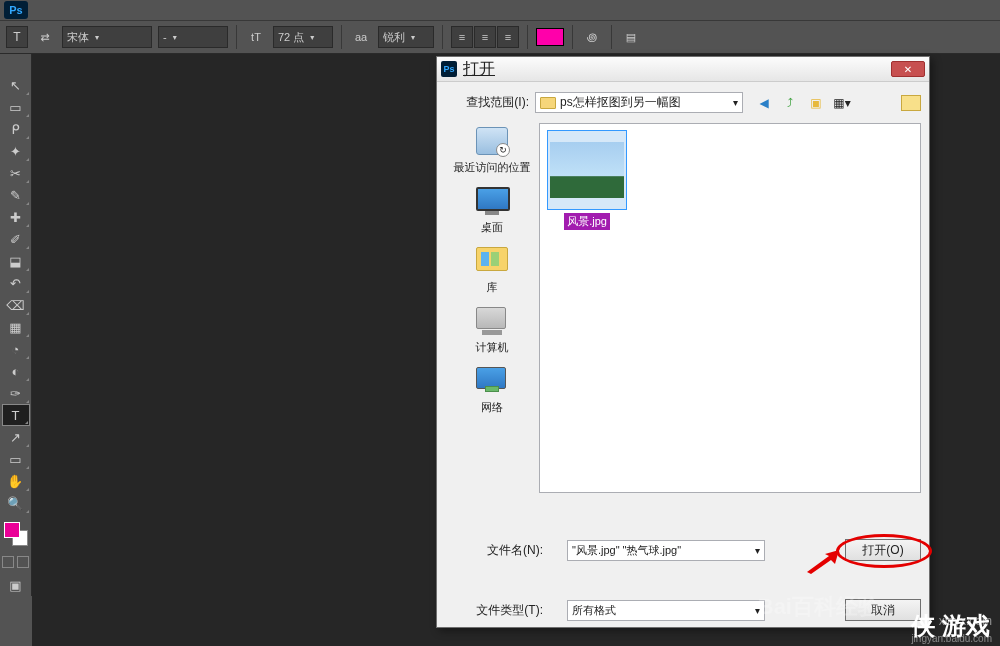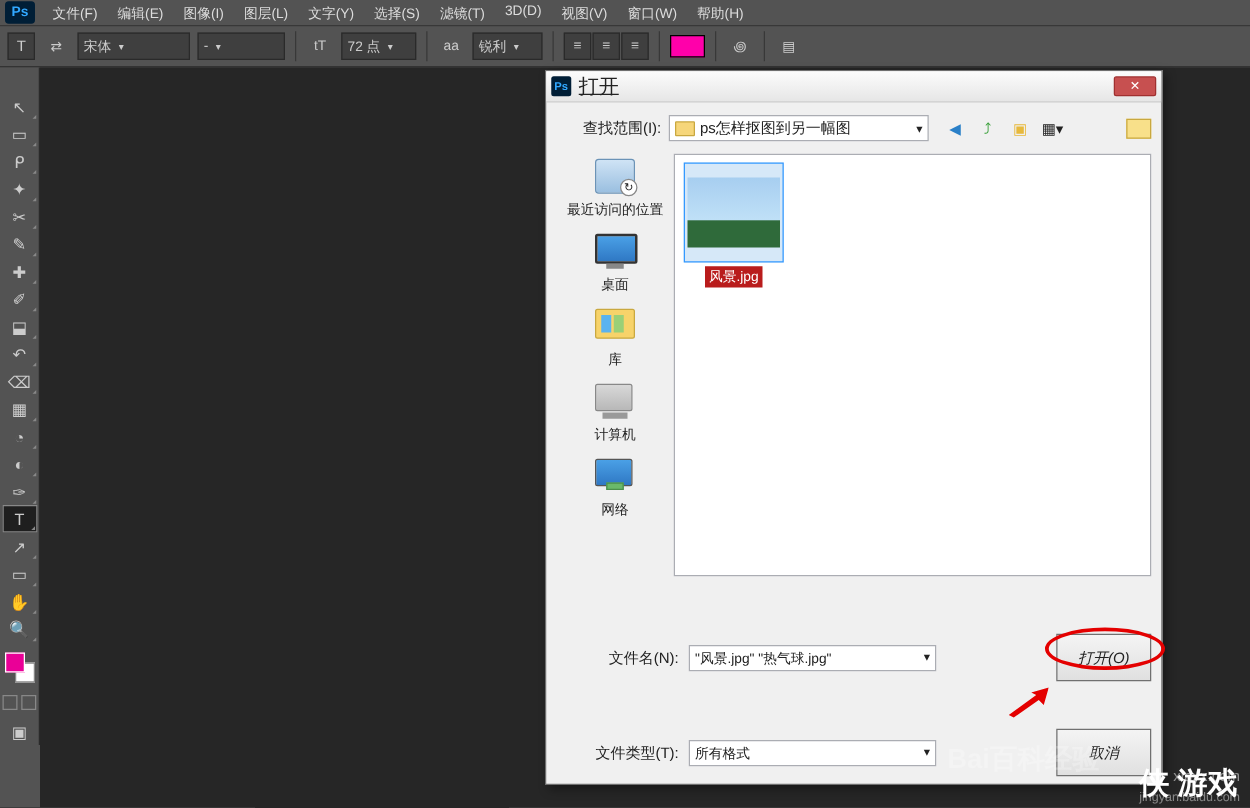--- a/index.html
+++ b/index.html
@@ -58,58 +58,45 @@
 .dialog .places .place { display: flex; flex-direction: column; align-items: center; font-size: 11px; color: #222; gap: 3px; }
 .dialog .places .place .pic { width: 32px; height: 30px; position: relative; }
 .dialog .file-area { flex: 1; border: 1px solid #abadb3; background: #fff; padding: 6px; display: flex; gap: 10px; align-content: flex-start; flex-wrap: wrap; }
 .dialog .thumb { width: 82px; display: flex; flex-direction: column; align-items: center; }
 .dialog .thumb .frame { width: 80px; height: 80px; border: 1px solid #bbb; background: #fff; padding: 2px; display: flex; align-items: center; justify-content: center; }
 .dialog .thumb.selected .frame { border: 1px solid #3399ff; background: #d6e8f8; }
 .dialog .thumb .img1 { width: 74px; height: 56px; background: linear-gradient(#a7cef0 0%, #bfe0f7 60%, #2f6a3a 62%, #2f6a3a 100%); }
 .dialog .thumb .img2 { width: 58px; height: 74px; background: linear-gradient(#5b9ad8 0%, #8fc6ee 100%); position: relative; }
 .dialog .thumb .img2::after { content: ""; position: absolute; left: 14px; top: 10px; width: 24px; height: 30px; background: radial-gradient(circle at 30% 30%, #f04a2f, #7a2a86 50%, #2b3b93); border-radius: 50% 50% 44% 44%; }
 .dialog .thumb .name { font-size: 11px; color: #222; margin-top: 3px; padding: 1px 3px; }
-.dialog .thumb.selected .name { background: #b91c1c; color: #fff; }
+.dialog .thumb.selected .name { background: #a21caf; color: #fff; }
 
 .dialog .bottom { margin-top: 8px; }
-.dialog .bottom .row2 { display: flex; align-items: center; gap: 8px; margin-bottom: 6px; font-size: 12px; color: #222; margin-top: 38px; }
+.dialog .bottom .row2 { display: flex; align-items: center; gap: 24px; margin-bottom: 6px; font-size: 12px; color: #222; margin-top: 38px; }
 .dialog .bottom .row2 label { min-width: 80px; text-align: right; margin-left: 14px; }
 .dialog .bottom .row2 .combo2 { flex: 0 0 198px; height: 21px; border: 1px solid #abadb3; background: #fff; display: flex; align-items: center; padding: 0 4px; font-size: 11px; }
 .dialog .bottom .row2 .combo2 .arrow { margin-left: auto; font-size: 10px; }
-.dialog .bottom .row2 .btn { margin-left: auto; width: 76px; height: 38px; border: 1px solid #707070; background: linear-gradient(#f4f4f4,#e0e0e0); font-size: 12px; display: flex; align-items: center; justify-content: center; font-style: italic; }
+.dialog .bottom .row2 .btn { margin-left: auto; width: 76px; height: 22px; border: 1px solid #707070; background: linear-gradient(#f4f4f4,#e0e0e0); font-size: 12px; display: flex; align-items: center; justify-content: center; }
 .dialog .bottom .row2 .btn.open { position: relative; }
 .highlight-ellipse { position: absolute; left: -10px; top: -6px; width: 96px; height: 34px; border: 3px solid #e40000; border-radius: 50%; pointer-events: none; }
 .hand-arrow { position: absolute; left: 805px; top: 548px; width: 34px; height: 28px; pointer-events: none; }
 .dialog .bottom .checkbox-row { display: flex; align-items: center; gap: 4px; margin: 8px 0 10px 100px; font-size: 12px; color: #222; }
 .dialog .bottom .checkbox-row input { width: 13px; height: 13px; }
 
 
 .wm1 { position: absolute; right: 8px; bottom: 18px; color: rgba(255,255,255,0.5); font-size: 12px; }
 .wm2 { position: absolute; right: 8px; bottom: 2px; text-align: right; color: rgba(255,255,255,0.45); font-size: 10px; }
 .wm-game { position: absolute; right: 10px; bottom: 4px; font-size: 24px; color: #fff; font-weight: bold; }
 .wm-logo { position: absolute; right: 120px; bottom: 24px; font-size: 22px; color: rgba(255,255,255,0.25); font-weight: bold; }
 </style>
 </head>
 <body>
 
 <div class="menubar">
   <div class="logo">Ps</div>
-  <div id="menu-items" style="display: flex;">
-      <div class="menu-item">文件(F)</div>
-      <div class="menu-item">编辑(E)</div>
-      <div class="menu-item">图像(I)</div>
-      <div class="menu-item">图层(L)</div>
-      <div class="menu-item">文字(Y)</div>
-      <div class="menu-item">选择(S)</div>
-      <div class="menu-item">滤镜(T)</div>
-      <div class="menu-item">3D(D)</div>
-      <div class="menu-item">视图(V)</div>
-      <div class="menu-item">窗口(W)</div>
-      <div class="menu-item">帮助(H)</div>
-    </div>
 </div>
 
 <div class="optionsbar">
   <div class="tool-btn">T</div>
   <div class="swap-btn">⇄</div>
   <div class="dropdown" style="width:90px">
     <span>宋体</span>
       <span class="arrow">▾</span>
   </div>
   <div class="dropdown" style="width:70px">

